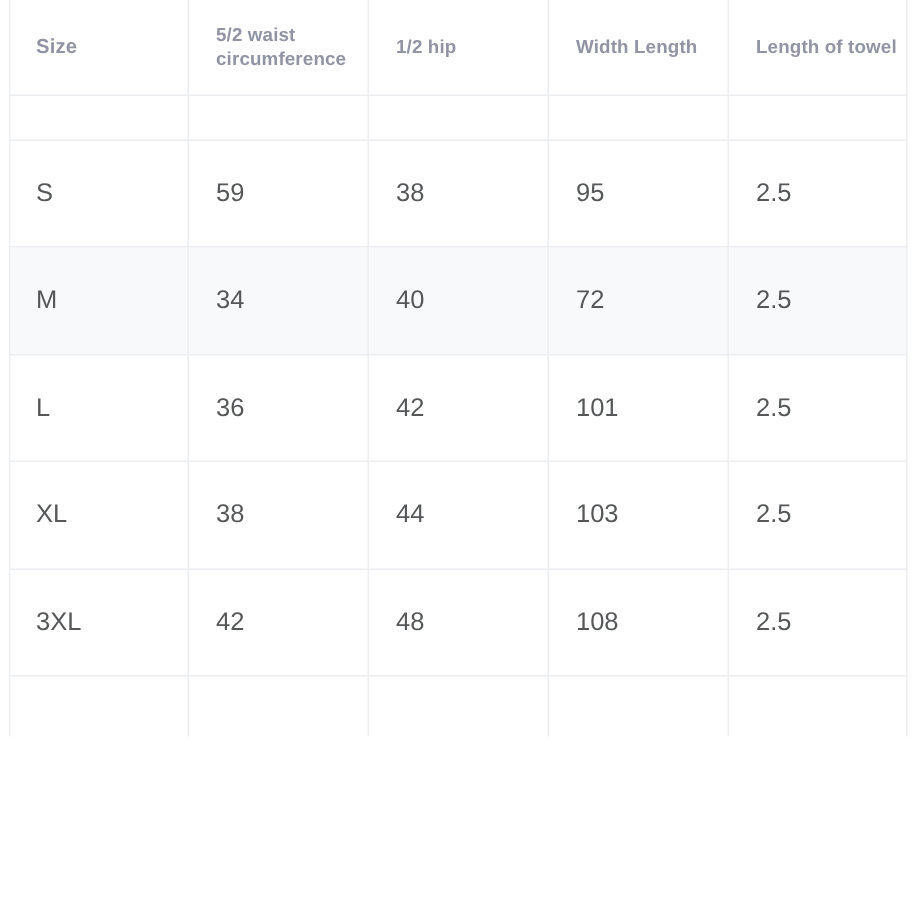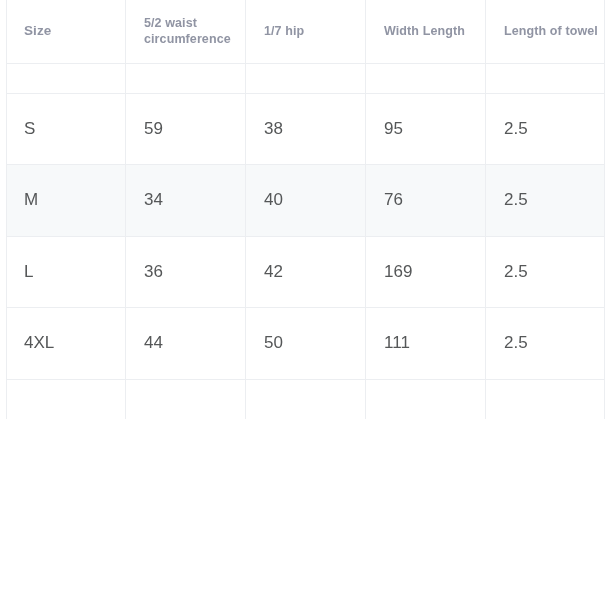--- a/index.html
+++ b/index.html
@@ -127,21 +127,21 @@
       <col class="c-waist">
       <col class="c-hip">
       <col class="c-pants">
       <col class="c-towel">
     </colgroup>
 
     <thead>
       <tr>
         <th class="th-size">Size</th>
         <th>5/2 waist circumference</th>
-        <th>1/7 hip</th>
+        <th>1/2 hip</th>
         <th>Width Length</th>
         <th>Length of towel</th>
       </tr>
     </thead>
 
     <tbody>
 
       <tr class="spacer-row">
         <td></td>
         <td></td>
@@ -155,42 +155,49 @@
         <td>59</td>
         <td>38</td>
         <td>95</td>
         <td>2.5</td>
       </tr>
 
       <tr class="data-row row-highlight">
         <td>M</td>
         <td>34</td>
         <td>40</td>
-        <td>76</td>
+        <td>72</td>
         <td>2.5</td>
       </tr>
 
       <tr class="data-row">
         <td>L</td>
         <td>36</td>
         <td>42</td>
-        <td>169</td>
-        <td>2.5</td>
-      </tr>
-
-
-
-
-      <tr class="data-row">
-        <td>4XL</td>
+        <td>101</td>
+        <td>2.5</td>
+      </tr>
+
+      <tr class="data-row">
+        <td>XL</td>
+        <td>38</td>
         <td>44</td>
-        <td>50</td>
-        <td>111</td>
-        <td>2.5</td>
-      </tr>
+        <td>103</td>
+        <td>2.5</td>
+      </tr>
+
+
+      <tr class="data-row">
+        <td>3XL</td>
+        <td>42</td>
+        <td>48</td>
+        <td>108</td>
+        <td>2.5</td>
+      </tr>
+
 
       <tr class="tail-row">
         <td></td>
         <td></td>
         <td></td>
         <td></td>
         <td></td>
       </tr>
 
     </tbody>

